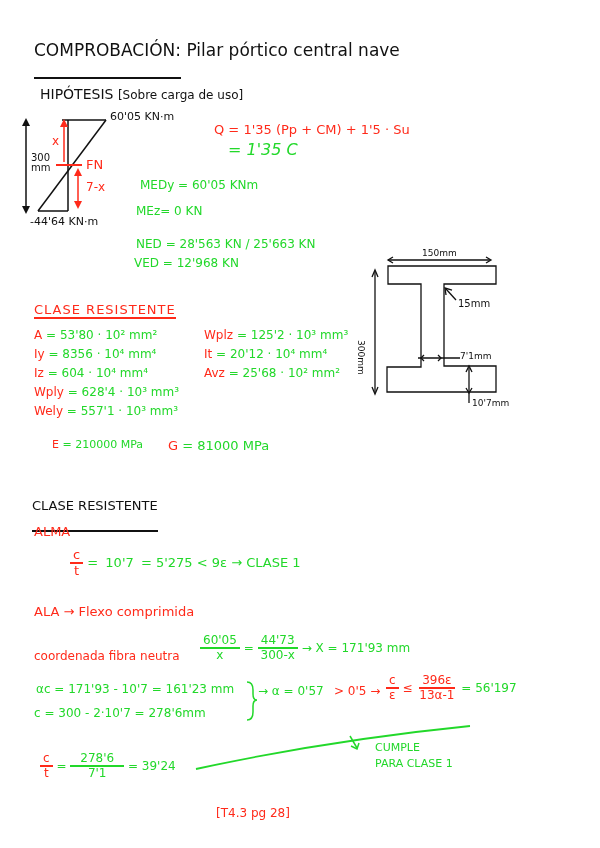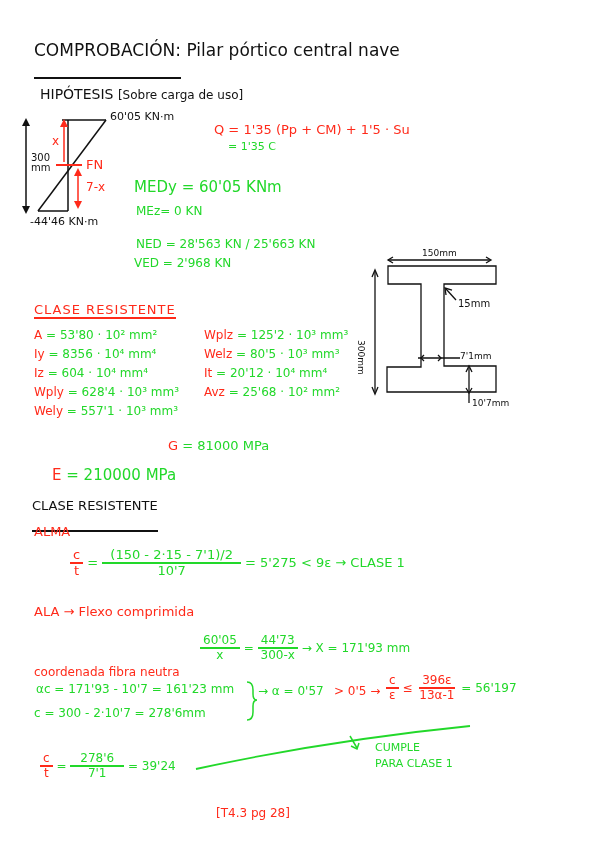--- a/index.html
+++ b/index.html
@@ -78,87 +78,85 @@
   <path d="M196 769 Q330 740 470 726" stroke="#22d82a" stroke-width="1.8" fill="none"></path>
   <line x1="350" y1="736" x2="357" y2="748" stroke="#22d82a" stroke-width="1.5"></line>
   <polyline points="351,746 357,749 359,743" stroke="#22d82a" stroke-width="1.5" fill="none"></polyline>
 </svg>
 
 <div class="abs blk" style="left:110px;top:110px;font-size:11px;text-align:center;">60'05 KN·m</div>
 <div class="abs blk" style="left:31px;top:153px;font-size:10px;line-height:10px;white-space:normal;width:22px;">300 mm</div>
 <div class="abs red" style="left:86px;top:157px;font-size:13px;">FN</div>
 <div class="abs red" style="left:52px;top:134px;font-size:12px;">x</div>
 <div class="abs red" style="left:86px;top:180px;font-size:12px;">7-x</div>
-<div class="abs blk" style="left:30px;top:215px;font-size:11px;">-44'46 KN·m</div>
+<div class="abs blk" style="left:30px;top:215px;font-size:11px;">-44'64 KN·m</div>
 
 <div class="abs red" style="left:214px;top:122px;font-size:13px;text-align:center;">Q = 1'35 (Pp + CM) + 1'5 · Su</div>
-<div class="abs grn" style="left:228px;top:140px;font-size:11px;">= 1'35 C</div>
-
-<div class="abs grn" style="left:134px;top:178px;font-size:15px;">
+<div class="abs grn" style="left:228px;top:140px;font-size:16px;font-style:italic;">= 1'35 C</div>
+
+<div class="abs grn" style="left:140px;top:178px;font-size:12px;">
   <span>MEDy</span> <span>= 60'05 KNm</span>
 </div>
 <div class="abs grn" style="left:136px;top:204px;font-size:12px;">
   <span>MEz</span><span>= 0 KN</span>
 </div>
 <div class="abs grn" style="left:136px;top:229px;font-size:12px;margin-top:8px;">
   <span>NED</span> <span>= 28'563 KN / 25'663 KN</span>
 </div>
 <div class="abs grn" style="left:134px;top:256px;font-size:12px;">
-  <span>VED</span> <span>= 2'968 KN</span>
+  <span>VED</span> <span>= 12'968 KN</span>
 </div>
 
 <div class="abs blk" style="left:422px;top:248px;font-size:9px;">150mm</div>
 <div class="abs blk" style="left:366px;top:340px;font-size:9px;transform:rotate(90deg);transform-origin:left top;">300mm</div>
 <div class="abs blk" style="left:458px;top:298px;font-size:10px;">15mm</div>
 <div class="abs blk" style="left:460px;top:351px;font-size:9px;">7'1mm</div>
 <div class="abs blk" style="left:472px;top:398px;font-size:9px;">10'7mm</div>
 
 <div class="abs red ured" style="left:34px;top:302px;font-size:13px;letter-spacing:1px;">CLASE RESISTENTE</div>
 
 <div class="abs" style="left:34px;top:326px;font-size:12px;line-height:19px;">
   <div><span class="red">A</span> <span class="grn">= 53'80 · 10² mm²</span></div>
   <div><span class="red">Iy</span> <span class="grn">= 8356 · 10⁴ mm⁴</span></div>
   <div><span class="red">Iz</span> <span class="grn">= 604 · 10⁴ mm⁴</span></div>
   <div><span class="red">Wply</span> <span class="grn">= 628'4 · 10³ mm³</span></div>
   <div><span class="red">Wely</span> <span class="grn">= 557'1 · 10³ mm³</span></div>
 </div>
 
 <div class="abs" style="left:204px;top:326px;font-size:12px;line-height:19px;">
   <div><span class="red">Wplz</span> <span class="grn">= 125'2 · 10³ mm³</span></div>
-  <div><span class="red">Welz</span> <span class="grn">= 80'5 · 10³ mm³</span></div>
   <div><span class="red">It</span> <span class="grn">= 20'12 · 10⁴ mm⁴</span></div>
   <div><span class="red">Avz</span> <span class="grn">= 25'68 · 10² mm²</span></div>
 </div>
 
-<div class="abs" style="left:52px;top:438px;font-size:15px;margin-top:28px;">
+<div class="abs" style="left:52px;top:438px;font-size:11px;">
   <span class="red">E</span> <span class="grn">= 210000 MPa</span>
 </div>
 <div class="abs" style="left:168px;top:438px;font-size:13px;">
   <span class="red">G</span> <span class="grn">= 81000 MPa</span>
 </div>
 
 <div class="abs blk u" style="left:32px;top:498px;font-size:13px;">CLASE RESISTENTE</div>
 <div class="abs red" style="left:34px;top:524px;font-size:13px;">ALMA</div>
 
 <div class="abs" style="left:70px;top:548px;font-size:13px;">
   <span class="frac red">
       <span class="num">c</span>
       <span class="den">t</span>
     </span>
   <span class="grn">=</span>
   <span class="frac grn">
-    <span class="num" style="padding:0 8px">(150 - 2·15 - 7'1)/2</span>
     <span class="den">10'7</span>
   </span>
   <span class="grn">= 5'275  &lt; 9ε  → CLASE 1</span>
 </div>
 
 <div class="abs red" style="left:34px;top:604px;font-size:13px;">ALA → Flexo comprimida</div>
 
-<div class="abs red" style="left:34px;top:649px;font-size:12px;margin-top:16px;">coordenada fibra neutra</div>
+<div class="abs red" style="left:34px;top:649px;font-size:12px;">coordenada fibra neutra</div>
 <div class="abs grn" style="left:200px;top:634px;font-size:12px;">
   <span class="frac">
       <span class="num">60'05</span>
       <span class="den">x</span>
     </span>
   =
   <span class="frac">
       <span class="num">44'73</span>
       <span class="den">300-x</span>
     </span>

